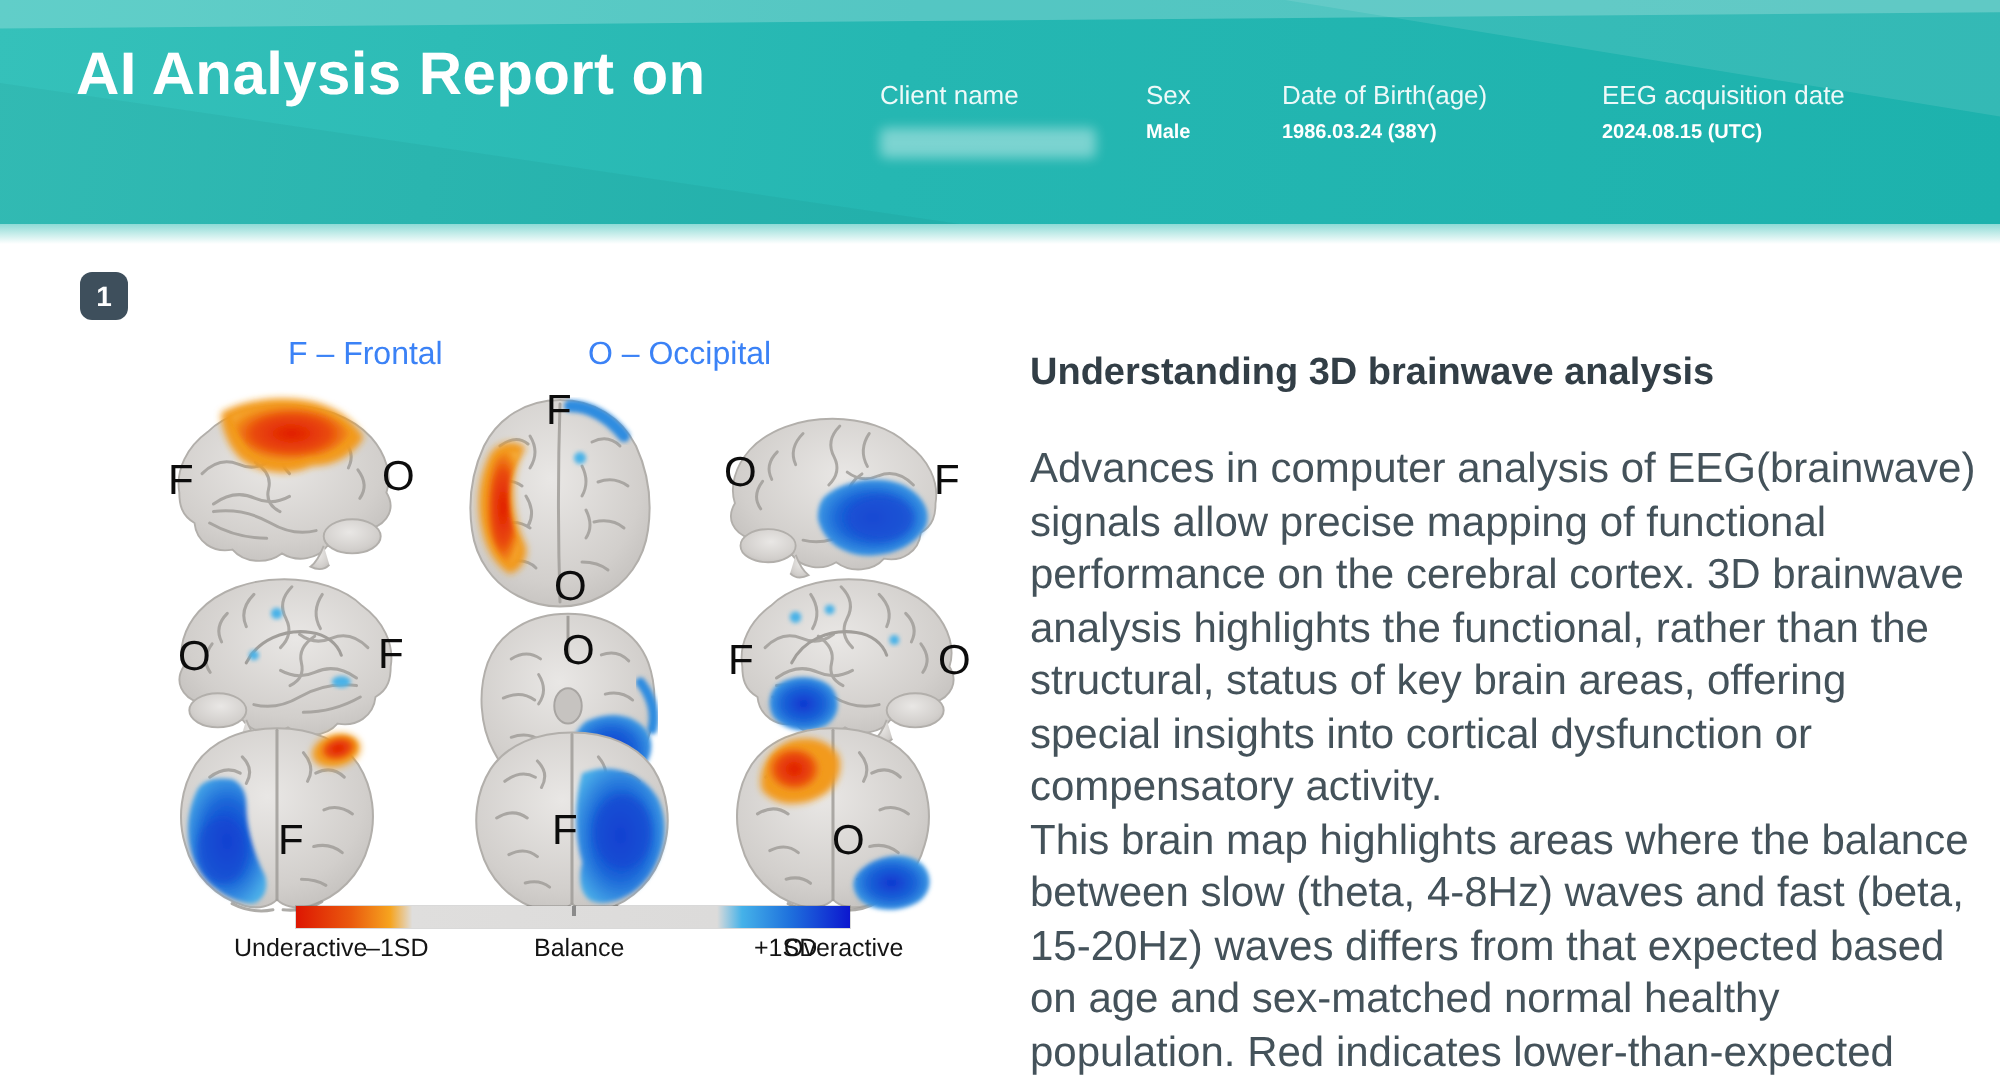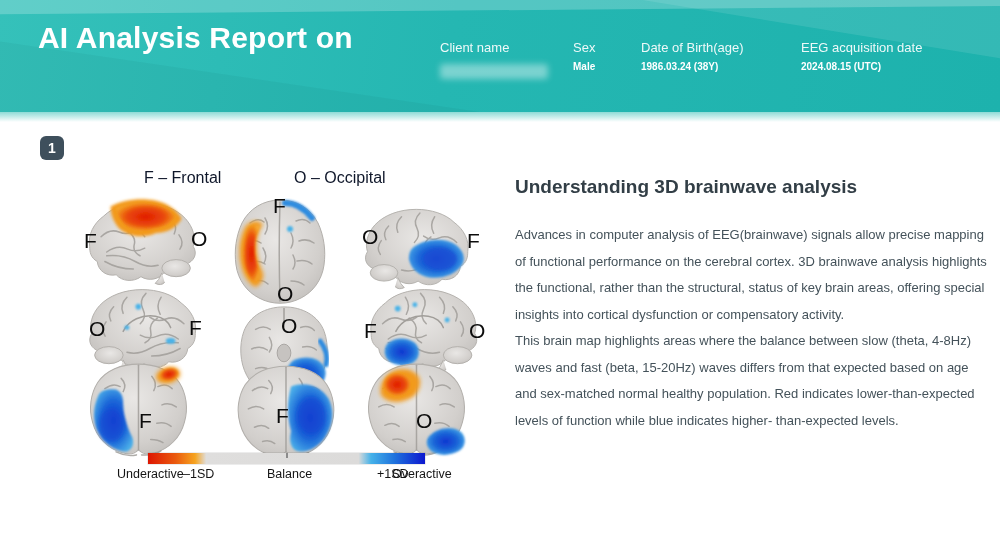--- a/index.html
+++ b/index.html
@@ -33,21 +33,21 @@
   #hdr-fade { position:absolute; left:0; top:112px; width:1000px; height:10px;
             background:linear-gradient(to bottom,#8edbd6,#ffffff); }
 
   
   #section-head { position:absolute; left:40px; top:136px; display:flex; align-items:center; gap:13px; }
   #section-badge { width:24px; height:24px; border-radius:6px; background:#3e4f5c; color:#ffffff;
             font-size:14px; font-weight:700; display:flex; align-items:center; justify-content:center; }
   #section-title { font-size:19.5px; font-weight:700; color:#3d4a54; letter-spacing:0.1px; }
 
   
-  .legend-label { position:absolute; font-size:16px; font-weight:500; color:#0f172a; }
+  .legend-label { position:absolute; font-size:16px; font-weight:500; color:#3b82f6; }
   #legend-f { left:144px; top:169px; }
   #legend-o { left:294px; top:169px; }
 
   #figure { position:absolute; left:60px; top:190px; width:445px; height:285px; }
   .brain-cell { position:absolute; }
   .brain-cell svg { display:block; }
   .brain-letter { position:absolute; font-size:21px; font-weight:500; color:#0c0c0c; line-height:1; }
 
   
   #colorbar-wrap { position:absolute; left:100px; top:450px; width:390px; height:34px; }
@@ -56,21 +56,21 @@
               #dd1602 0%, #ea5a0e 10%, #f6a41f 17%, #dfdedd 21%,
               #dcdbda 76%, #45b2e9 80.5%, #1f72dd 89%, #0c17cf 100%);
             box-shadow:0 0 0 0.5px rgba(0,0,0,0.15); }
   #colorbar-tick { position:absolute; left:186px; top:3px; width:1.5px; height:5px; background:#8b8b8b; }
   .cb-label { position:absolute; top:17px; font-size:12.5px; color:#141414; white-space:nowrap; }
   #cb-l0 { left:17px; } #cb-l1 { left:83px; } #cb-l2 { left:167px; } #cb-l3 { left:277px; } #cb-l4 { left:292px; }
 
   
   #panel { position:absolute; left:515px; top:176px; width:473px; }
   #panel-heading { font-size:19px; font-weight:700; color:#323e46; margin-bottom:24px; }
-  .panel-p { font-size:13px; line-height:26.5px; color:#44525a; }
+  .panel-p { font-size:21px; line-height:26.5px; color:#44525a; }
 </style>
 </head>
 <body>
 
 <div id="page">
 
   <svg width="0" height="0" style="position:absolute" aria-hidden="true">
     <defs>
       <radialGradient id="gBrain" cx="45%" cy="38%" r="70%">
         <stop offset="0%" stop-color="#e9e7e5"></stop>

